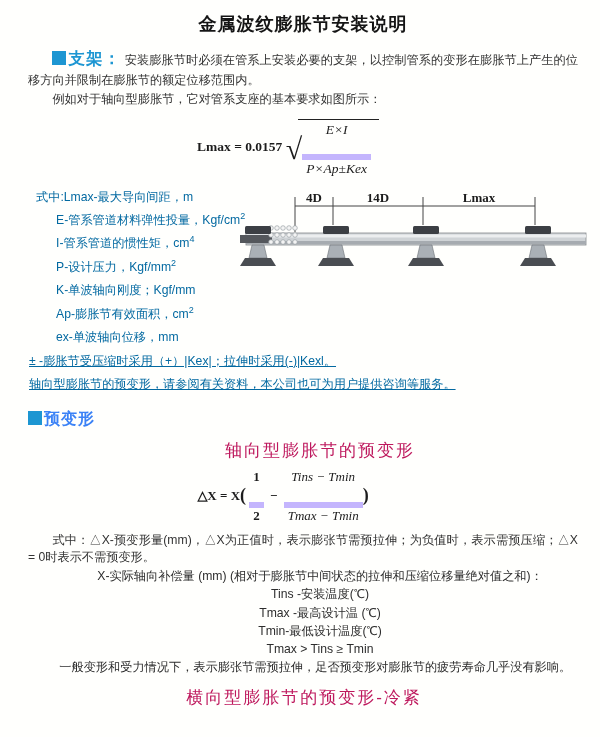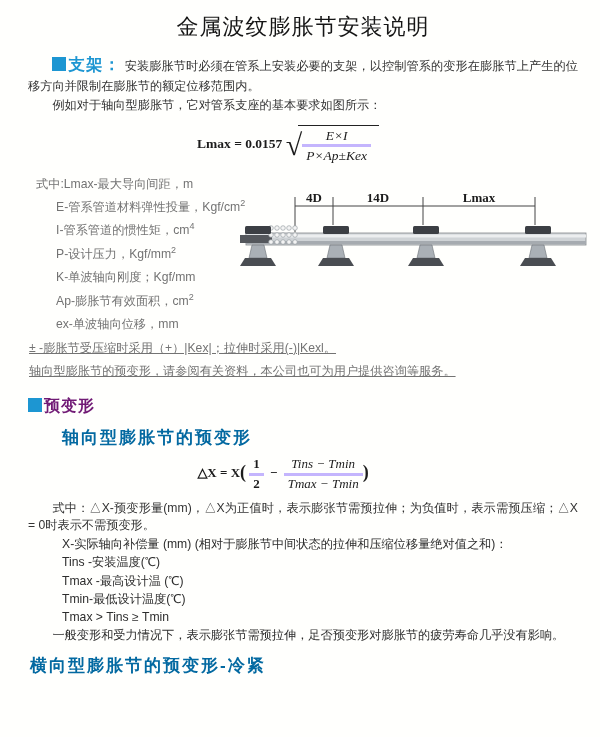--- a/index.html
+++ b/index.html
@@ -3,54 +3,54 @@
 <meta charset="utf-8">
 <style>
   html,body{margin:0;padding:0;}
   body{
     width:600px;height:737px;overflow:hidden;background:#fffffd;
     font-family:"Liberation Sans",sans-serif;color:#2d2d2d;
     -webkit-font-smoothing:antialiased;
   }
   .page{position:relative;width:600px;height:737px;box-sizing:border-box;
         padding:8px 22px 0 28px;background:#fffffd;}
-  .doc-title{font-size:22px;font-weight:400;color:#151515;text-align:center;
+  .doc-title{font-size:18px;font-weight:700;color:#151515;text-align:center;
              margin:4px 0 13px 0;letter-spacing:1px;}
-  p{margin:0;}
+  p{margin:0;text-align:center;}
   .body-text{font-size:12.2px;line-height:19.5px;text-align:justify;color:#333;}
   .indent{text-indent:2em;}
   .sec-head-inline{font-size:16.5px;font-weight:700;color:#1d96d2;letter-spacing:1px;margin-top:24px;}
   .sec-marker{display:inline-block;width:14px;height:14px;background:#1d96d2;
               margin-right:2px;vertical-align:-1px;}
-  .sec-head-block{font-size:16px;font-weight:700;color:#701a75;letter-spacing:1px;
+  .sec-head-block{font-size:16px;font-weight:700;color:#3b82f6;letter-spacing:1px;
                   margin:14px 0 5px 0;}
-  .sub-head{font-size:17px;font-weight:700;color:#0369a1;letter-spacing:2px;}
+  .sub-head{font-size:17px;font-weight:400;color:#be185d;letter-spacing:2px;text-align:center;}
   .axial-head{margin:9px 0 3px 34px;}
   .lateral-head{margin:10px 0 2px 2px;}
 
   
   .formula{font-family:"Liberation Serif",serif;color:#1c1c1c;text-align:center;}
   .fx{font-weight:700;font-family:Liberation Serif, serif;}
   .formula1{margin:9px 30px 7px 0;font-size:13.5px;}
   .sqrt{display:inline-flex;vertical-align:middle;}
   .sqrt-glyph{font-size:30px;font-weight:400;line-height:1;align-self:center;
               transform:translateY(1px);}
   .sqrt-body{border-top:1.5px solid #222;padding:2px 8px 0 4px;margin-left:-4px;
              align-self:center;}
   .frac{display:inline-block;vertical-align:middle;text-align:center;
         font-family:"Liberation Serif",serif;}
-  .frac .num{display:block;padding:0 4px 1px;border-bottom:3px solid #c4b5fd;line-height:1.15;}
+  .frac .num{display:block;padding:0 4px 17px;border-bottom:6px solid #c4b5fd;line-height:1.15;}
   .frac .den{display:block;padding:1px 4px 0;line-height:1.15;}
   .it{font-style:italic;}
   .formula2{margin:8px 40px 8px 0;font-size:13px;}
   .paren{font-size:18px;vertical-align:-1px;font-weight:700;}
   .f-op{font-weight:700;padding:0 3px;}
 
   
-  .defs{font-size:12.2px;color:#737373;margin-top:4px;}
+  .defs{font-size:12.2px;color:#0369a1;margin-top:4px;}
   .def-line{line-height:19.4px;white-space:nowrap;}
   .def-line.lvl0{margin-left:8px;}
   .def-line.lvl1{margin-left:28px;}
   .def-line.lvl2{margin-left:1px;text-decoration:underline;}
   sup{font-size:9px;}
 
   
   .diagram{position:absolute;left:238px;top:188px;width:356px;height:98px;}
 
   

